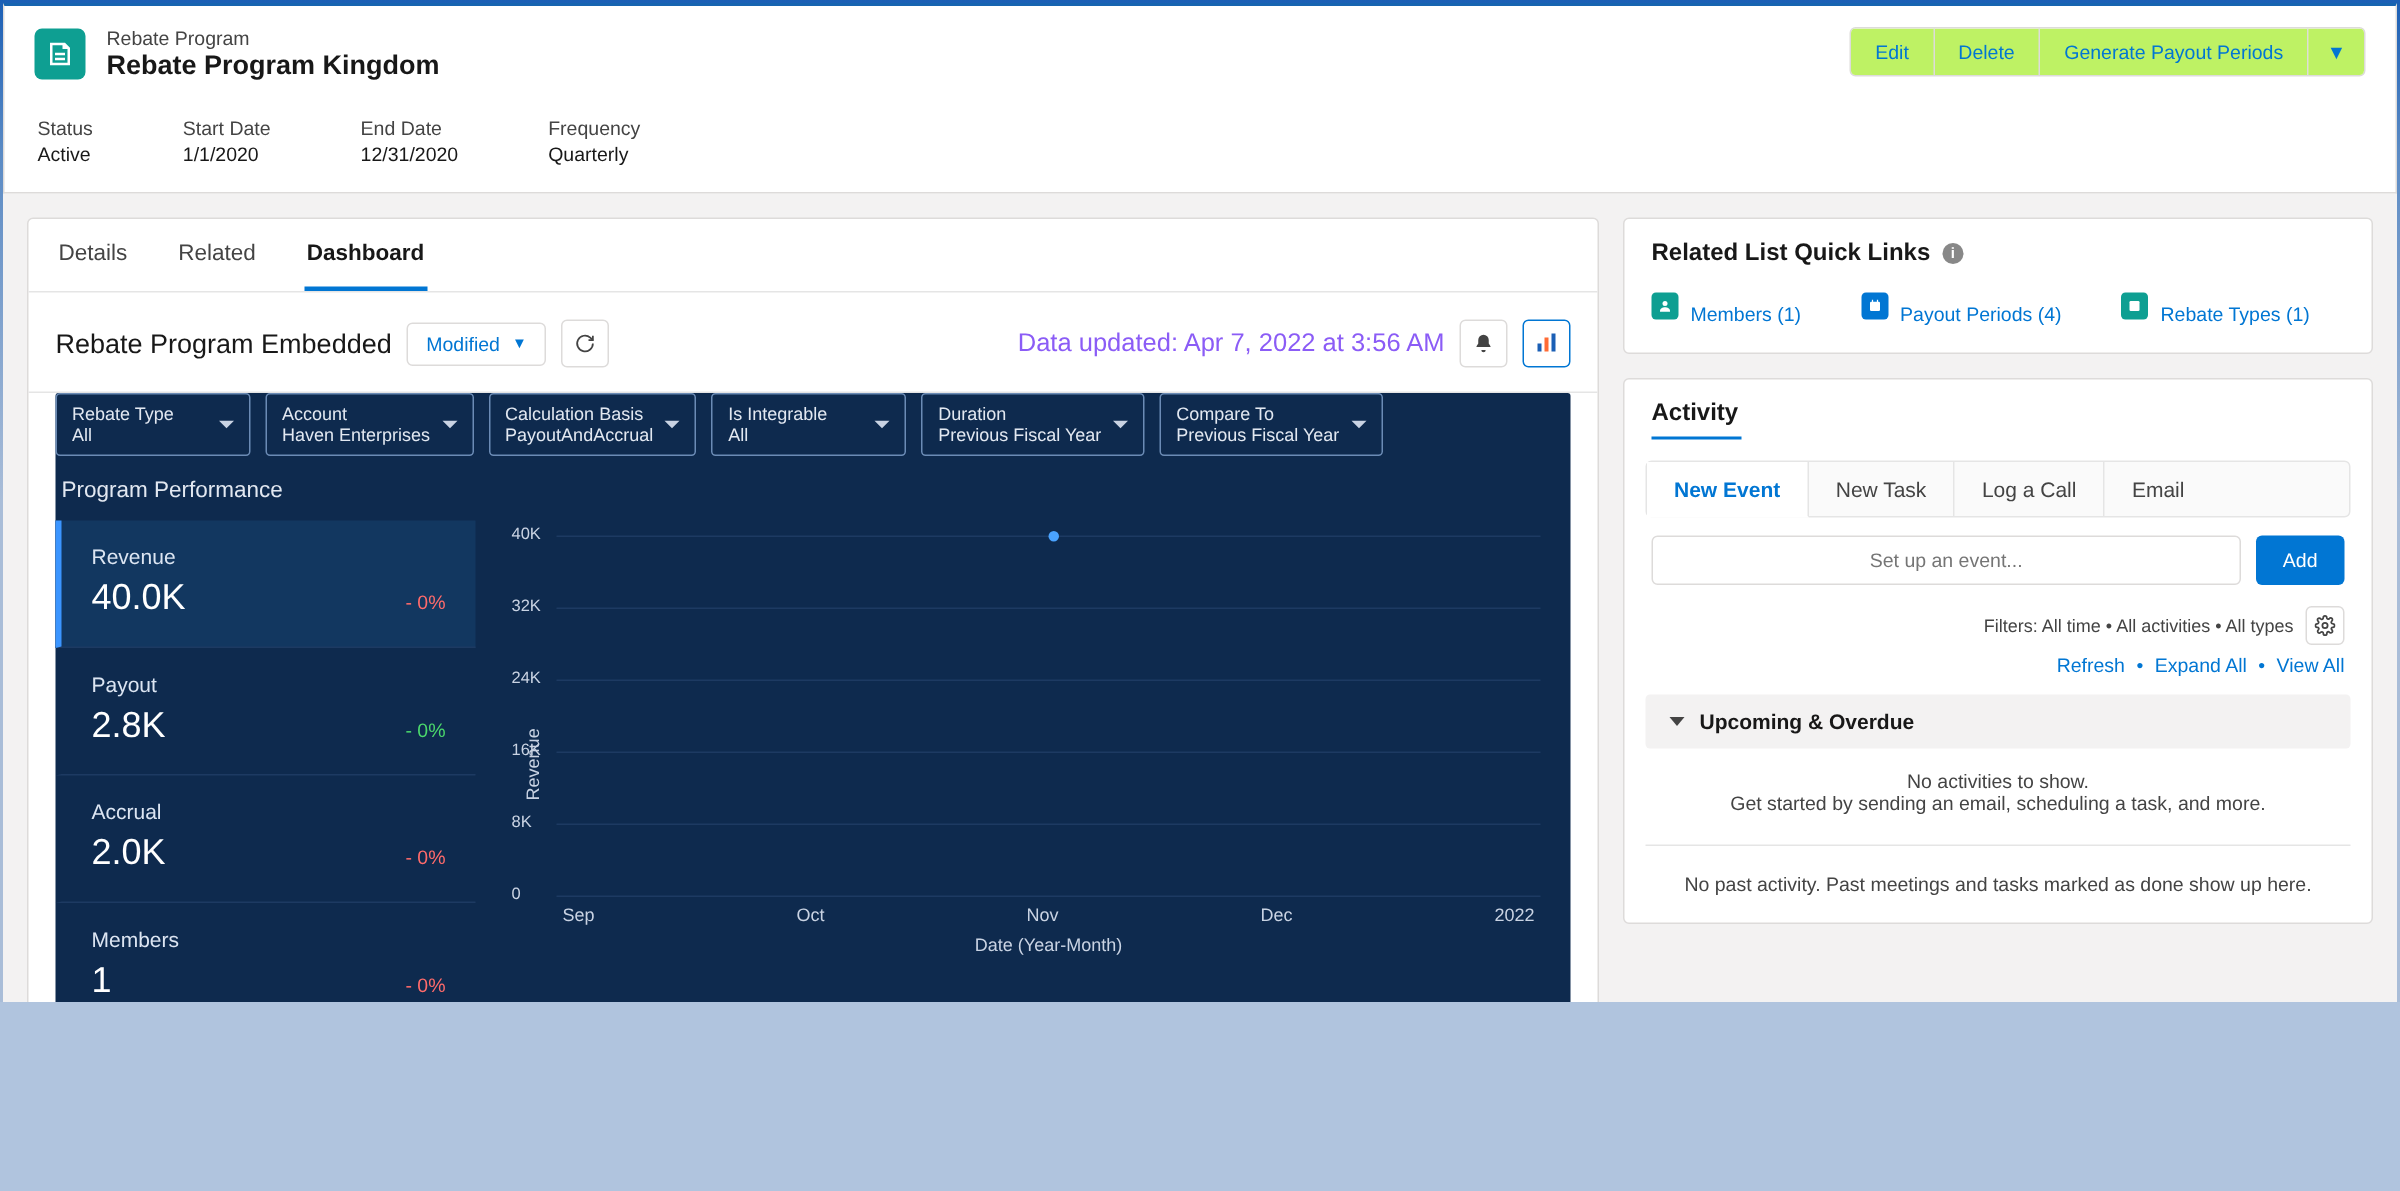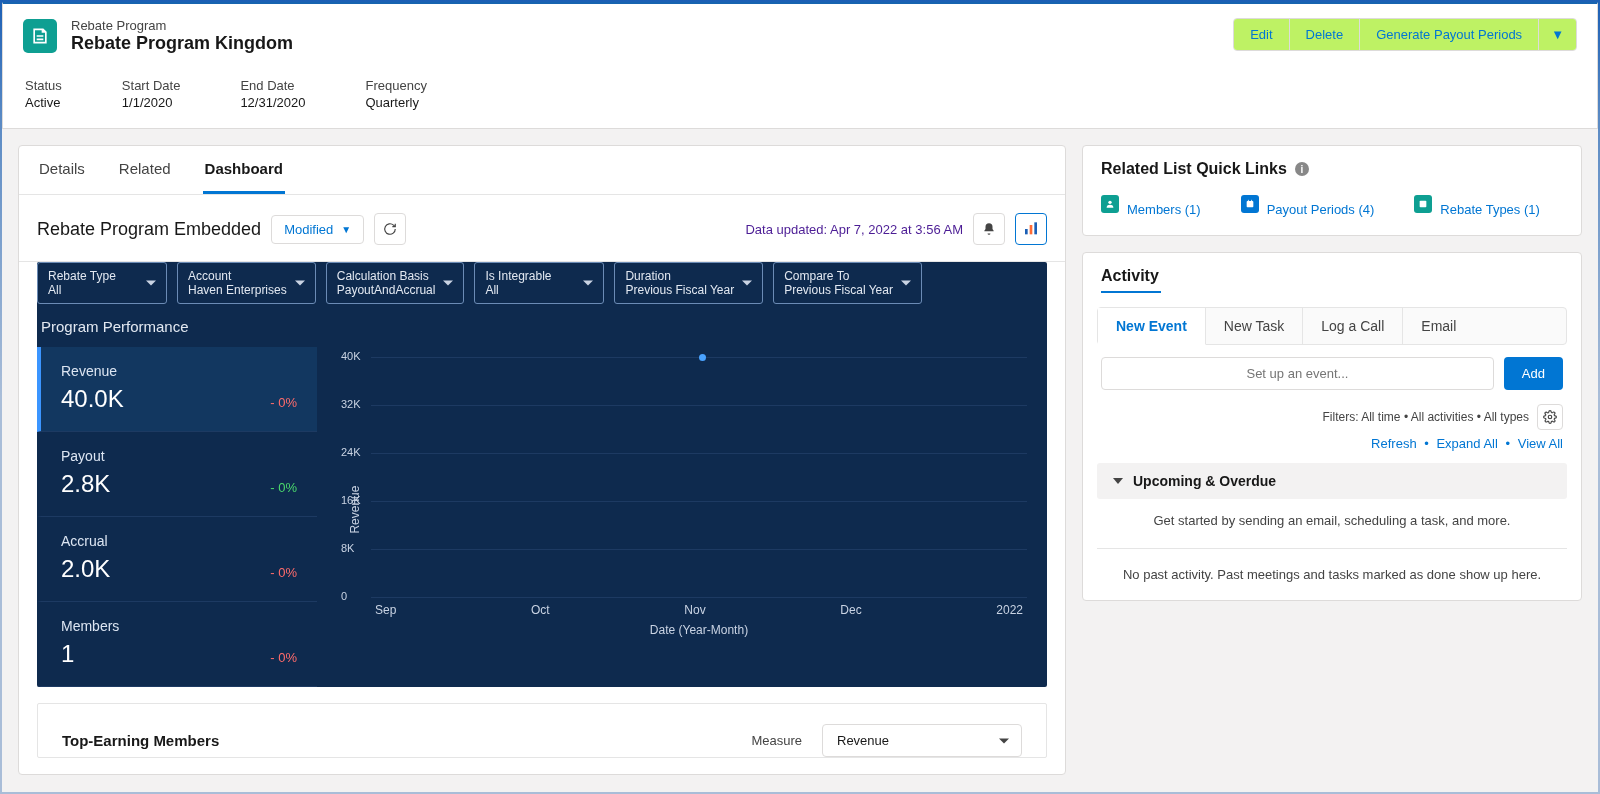--- a/index.html
+++ b/index.html
@@ -1,17 +1,17 @@
 <!DOCTYPE html>
 <html><head>
 <meta charset="utf-8">
 <style>
 * { box-sizing: border-box; margin: 0; padding: 0; }
 body { font-family: -apple-system, BlinkMacSystemFont, "Segoe UI", Arial, sans-serif; background: #b0c4de; font-size: 13px; color: #181818; }
-.app { width: 1600px; height: 794px; background: linear-gradient(180deg, #1b5fb5 0%, #5a8ac4 15%, #a9bdd8 50%); padding: 2px; }
+.app { width: 1600px; height: 668px; background: linear-gradient(180deg, #1b5fb5 0%, #5a8ac4 15%, #a9bdd8 50%); padding: 2px; }
 .inner { background: #f3f2f2; height: 790px; overflow: hidden; }
 
 
 .header-card { background: #fff; margin: 0; padding: 14px 20px 18px; position: relative; border: 1px solid #dddbda; border-top: 2px solid #1764b0; }
 .header-top { display: flex; align-items: flex-start; justify-content: space-between; }
 .header-left { display: flex; gap: 14px; align-items: center; }
 .record-icon { width: 34px; height: 34px; background: #0e9f92; border-radius: 5px; display: flex; align-items: center; justify-content: center; color: #fff; }
 .record-icon svg { width: 20px; height: 20px; }
 .record-titles .subtitle { font-size: 13px; color: #444; }
 .record-titles .title { font-size: 18px; font-weight: 700; }
@@ -37,21 +37,21 @@
 .tab { padding: 14px 2px; font-size: 15px; color: #444; cursor: pointer; border-bottom: 2px solid transparent; }
 .tab.active { border-bottom: 3px solid #0176d3; font-weight: 700; color: #181818; }
 
 
 .dash-header { display: flex; align-items: center; padding: 18px 18px 16px; justify-content: space-between; border-bottom: 1px solid #e5e5e5; }
 .dash-left { display: flex; align-items: center; gap: 10px; }
 .dash-title { font-size: 18px; color: #181818; }
 .dropdown-lite { border: 1px solid #dddbda; border-radius: 4px; padding: 6px 12px; display: flex; align-items: center; gap: 8px; color: #0176d3; font-size: 13px; cursor: pointer; }
 .icon-btn { border: 1px solid #dddbda; border-radius: 4px; width: 32px; height: 32px; display: flex; align-items: center; justify-content: center; cursor: pointer; color: #444; background: #fff; }
 .dash-right { display: flex; align-items: center; gap: 10px; }
-.dash-updated { font-size: 13px; color: #4c1d95; }
+.dash-updated { font-size: 17px; color: #8b5cf6; }
 
 
 .dash-panel { background: #0e2a4e; margin: 0 18px; border-radius: 2px; color: #c9d3e3; }
 .filters-row { display: flex; gap: 10px; margin-bottom: 14px; }
 .filter { border: 1px solid #6b8bb5; border-radius: 3px; padding: 6px 28px 6px 10px; position: relative; flex: 0 0 auto; min-width: 130px; cursor: pointer; }
 .filter-label { font-size: 12px; color: #e2e8f1; }
 .filter-value { font-size: 12px; color: #e2e8f1; }
 .filter::after { content: ""; position: absolute; right: 10px; top: 50%; transform: translateY(-50%); border-left: 5px solid transparent; border-right: 5px solid transparent; border-top: 5px solid #c9d3e3; }
 
 .perf-title { font-size: 15px; color: #e2e8f1; margin: 4px 0 12px 4px; }
@@ -385,20 +385,21 @@
         <span class="sep">•</span>
         <a>View All</a>
       </div>
 
       <div class="upcoming-bar">
         <span class="chevron-down"></span>
         <span>Upcoming &amp; Overdue</span>
       </div>
 
       <div class="no-activity">
+        <div>No activities to show.</div>
         <div>Get started by sending an email, scheduling a task, and more.</div>
       </div>
 
       <div class="past-activity">No past activity. Past meetings and tasks marked as done show up here.</div>
     </div>
   </div>
 </div>
 
 </div>
 </div>

